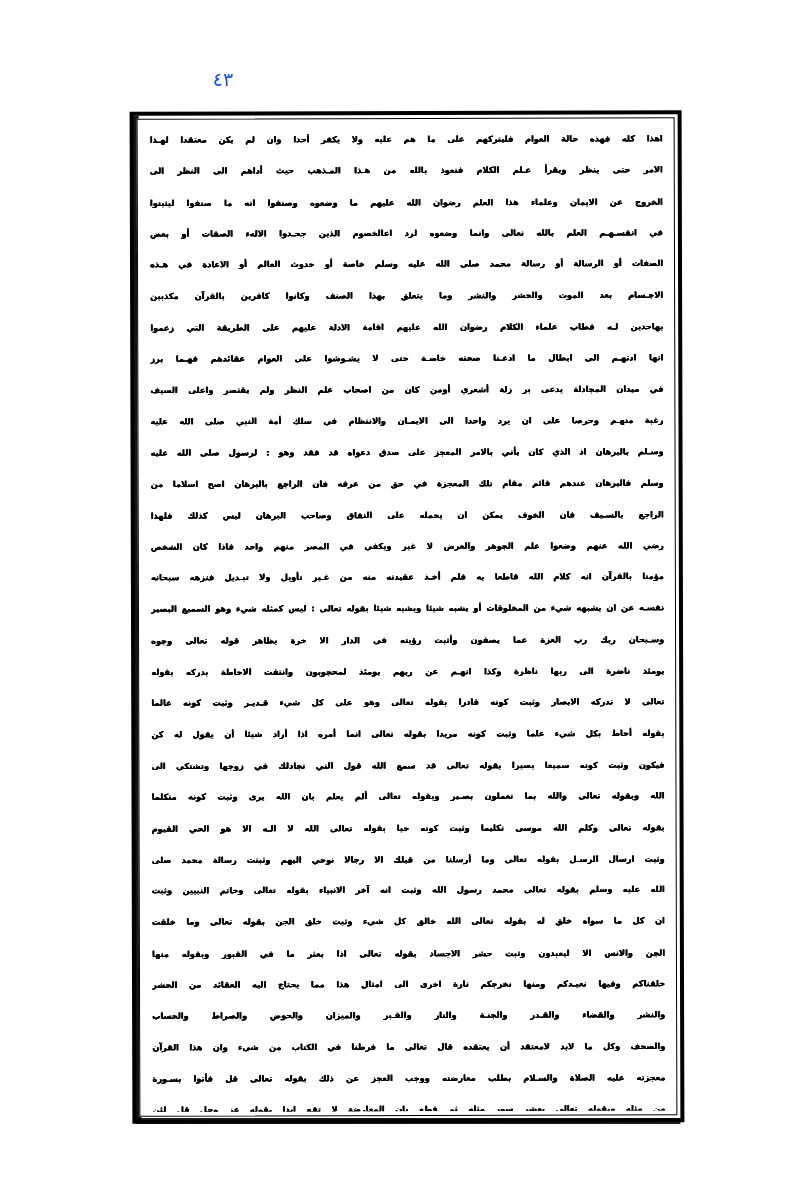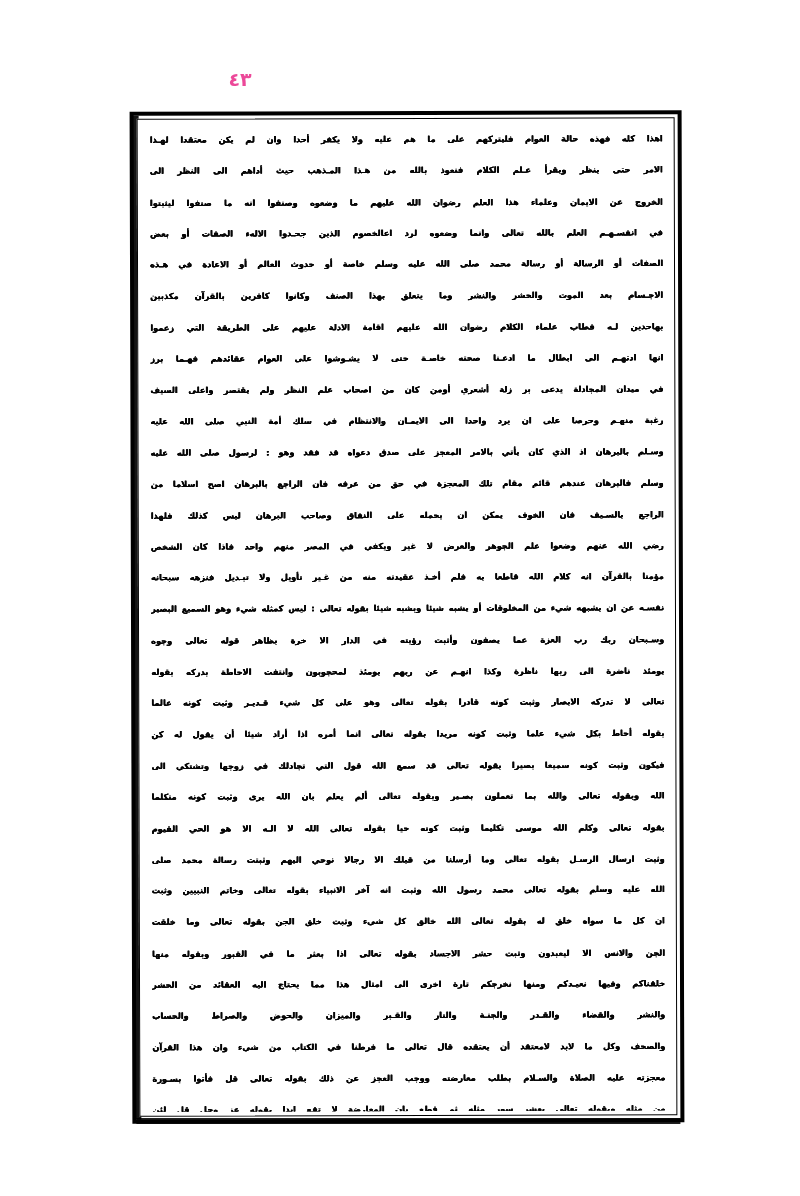--- a/index.html
+++ b/index.html
@@ -19,28 +19,28 @@
   
   .page-sheet {
     position: absolute;
     inset: 0;
     background: #ffffff;
   }
 
   
   .folio-number {
     position: absolute;
-    left: 210px;
+    left: 193px;
     top: 70px;
     width: 60px;
     text-align: center;
     font-family: "DejaVu Sans", sans-serif;
     font-size: 19px;
-    font-weight: 700;
-    color: #ec4899;
+    font-weight: 400;
+    color: #1d4ed8;
     letter-spacing: 1px;
     direction: rtl;
     line-height: 1;
   }
 
   
   .text-frame {
     position: absolute;
     left: 131px;
     top: 111px;

